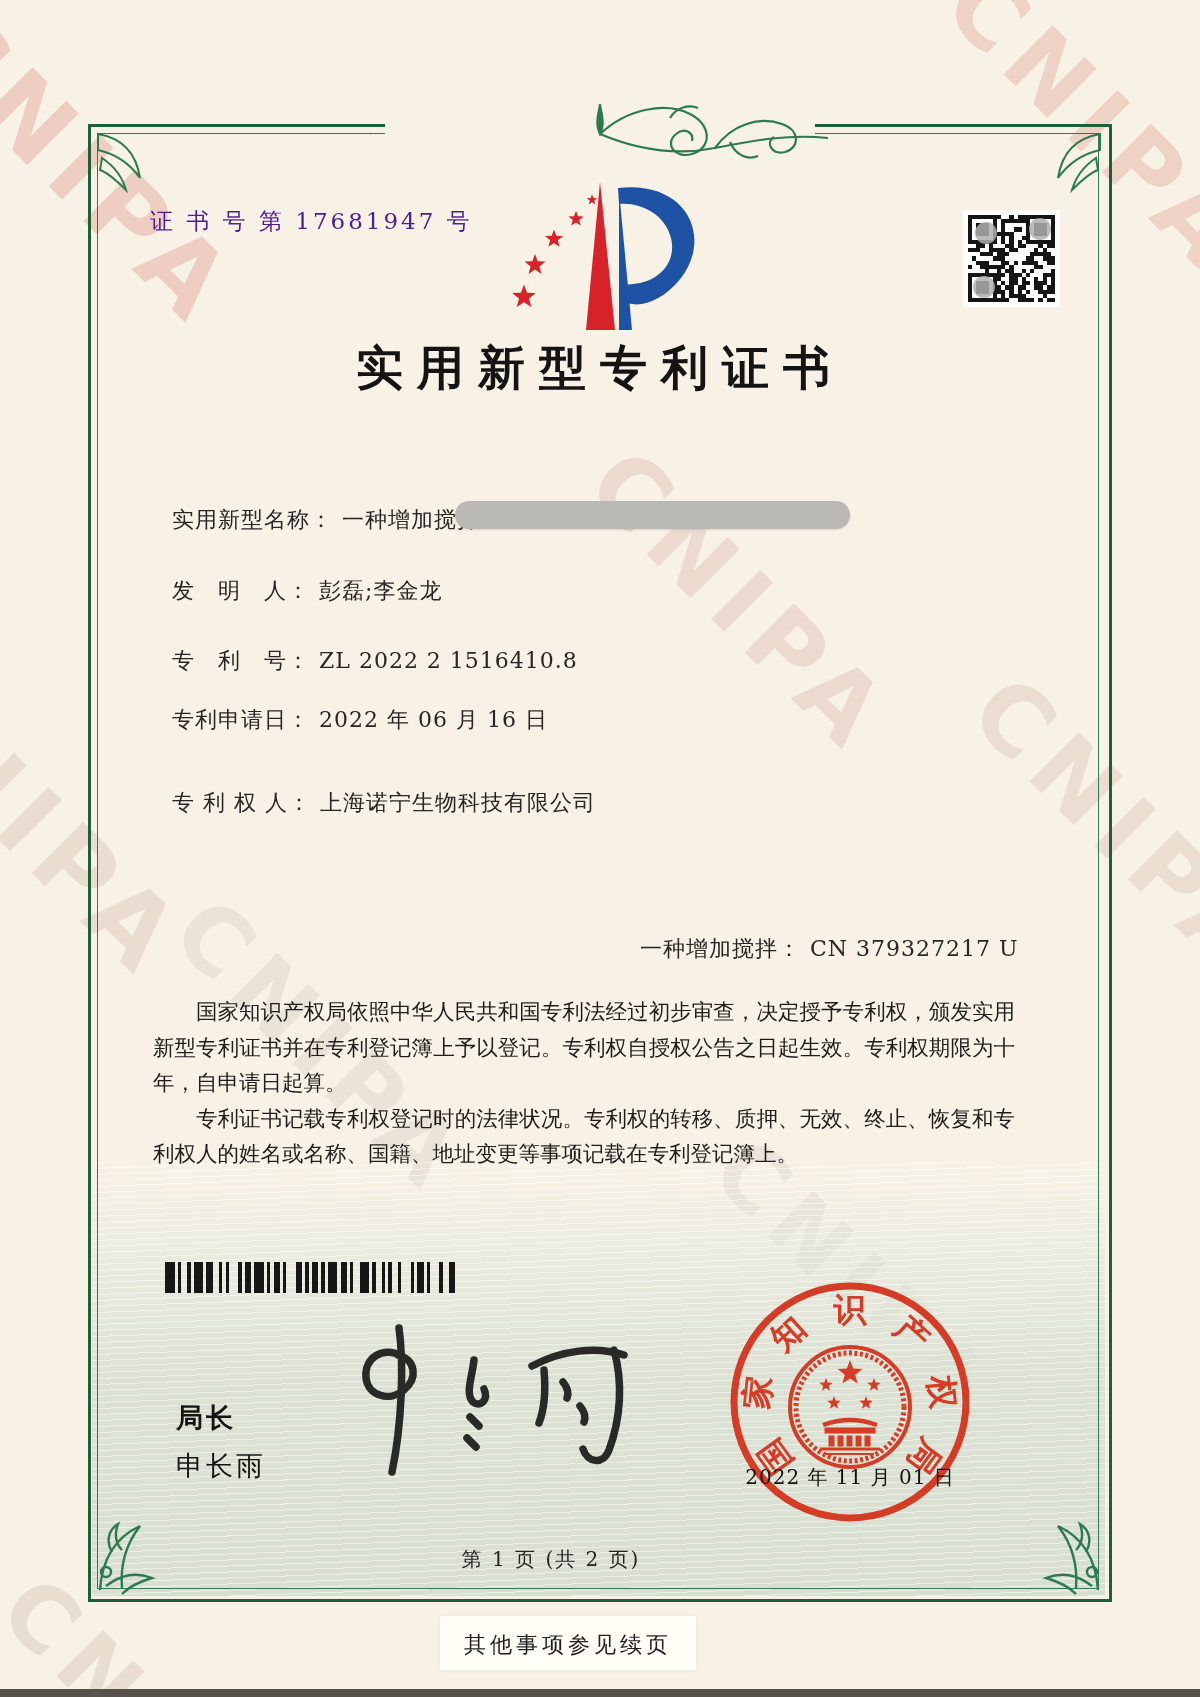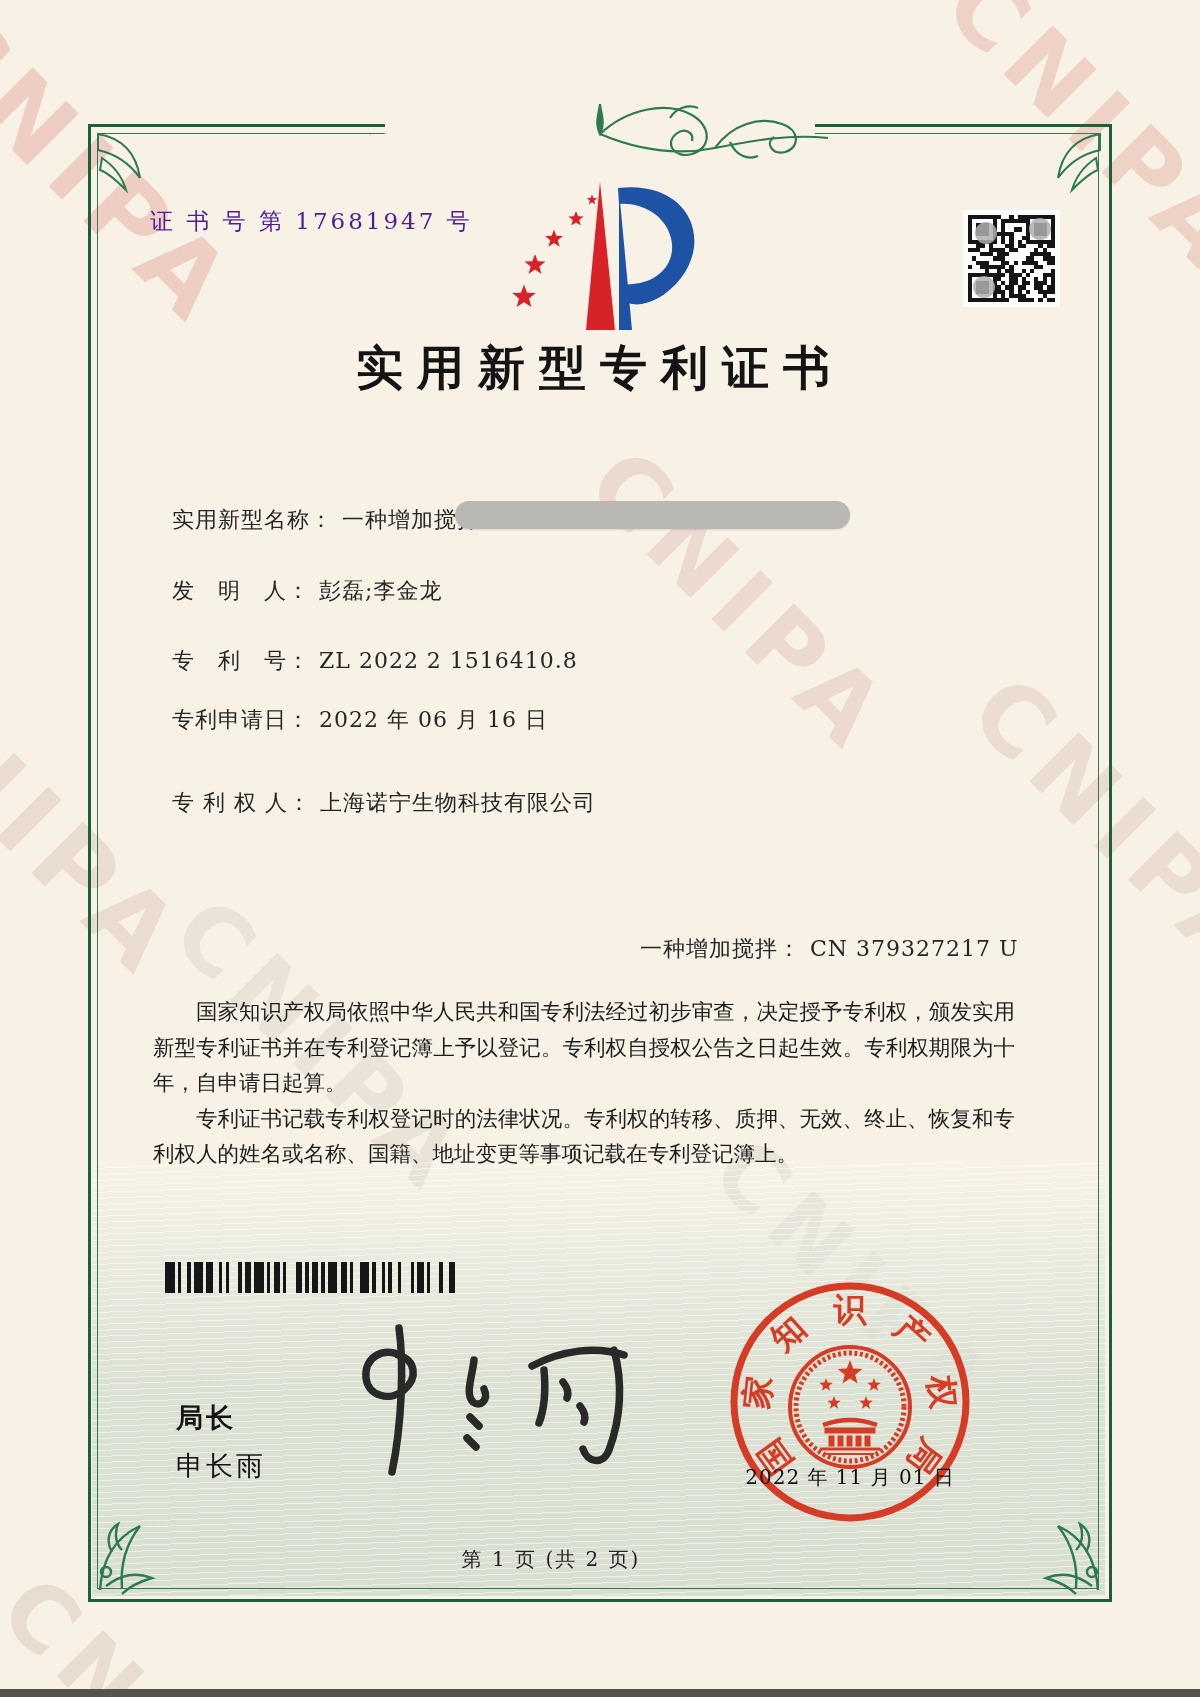--- a/index.html
+++ b/index.html
@@ -547,15 +547,18 @@
         <rect x="131" y="159" width="5" height="10"></rect>
       <rect x="140" y="159" width="5" height="10"></rect>
       <path d="M95,172 h60" stroke-width="3" fill="none"></path>
       <path d="M101,177 h48" stroke-width="2" fill="none"></path>
     </g>
   </svg>
   <div class="seal-date">2022 年 11 月 01 日</div>
 
   <div class="pageinfo">第 1 页 (共 2 页)</div>
 
+  <div class="notebox">
+    <div class="note">其他事项参见续页</div>
+  </div>
 
   <div class="bottom-strip"></div>
 </div>
 
 </body></html>

